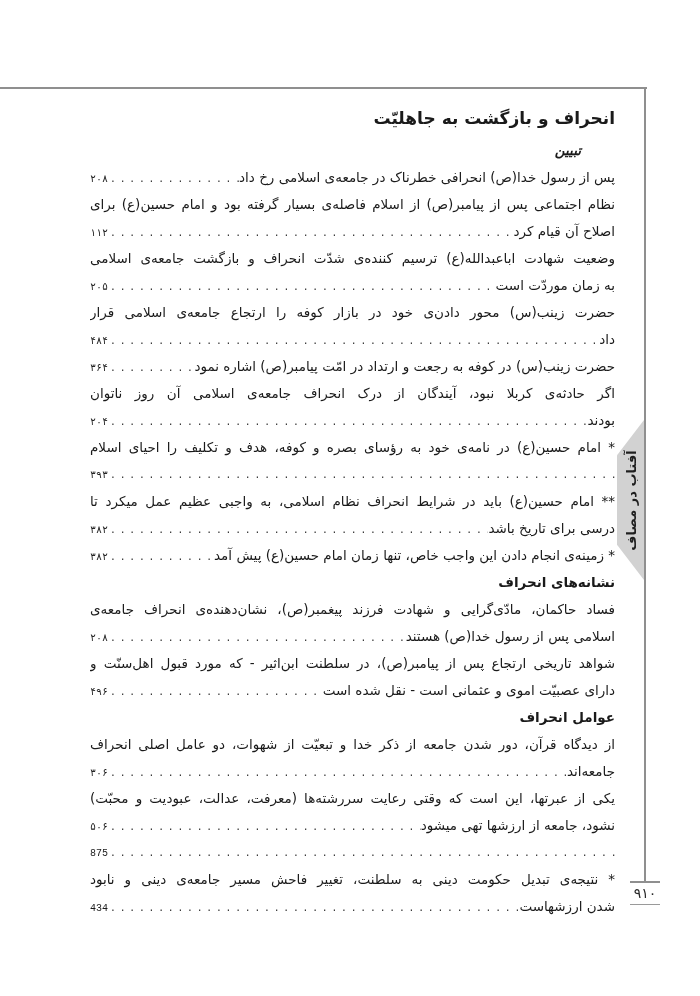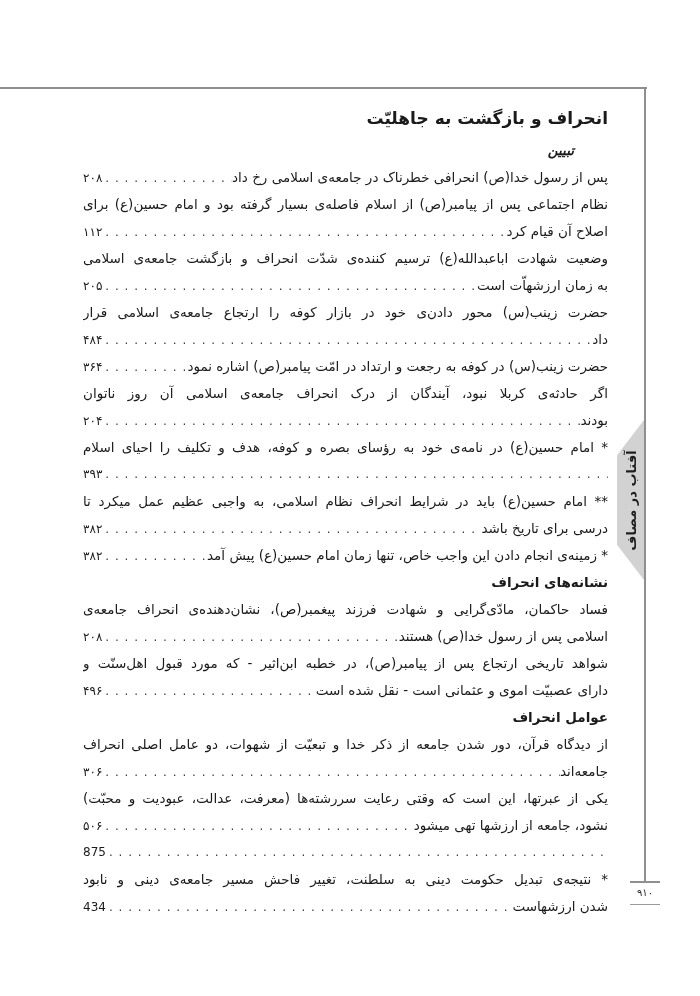--- a/index.html
+++ b/index.html
@@ -10,40 +10,40 @@
   }
   
   .rule-top   { position:absolute; top:87px; left:0;  width:647px; height:2px; background:#8f8f8f; }
   .rule-right { position:absolute; top:87px; left:644px; width:2px; height:795px; background:#8f8f8f; }
 
   
   .folio-rule-a { position:absolute; top:881px; left:630px; width:30px; height:2px; background:#8f8f8f; }
   .folio-rule-b { position:absolute; top:904px; left:630px; width:30px; height:1px; background:#9a9a9a; }
   .folio-num {
     position:absolute; top:883px; left:624px; width:42px; height:20px;
-    line-height:20px; text-align:center; font-size:10px; color:#2a2a2a;
+    line-height:20px; text-align:center; font-size:14px; color:#2a2a2a;
   }
 
   
   .tab {
     position:absolute; left:617px; top:420px; width:27px; height:160px;
     background:#d2d2d2;
     -webkit-clip-path:polygon(100% 0, 100% 100%, 0 78%, 0 22%);
     clip-path:polygon(100% 0, 100% 100%, 0 78%, 0 22%);
   }
   .tab-label {
     position:absolute; width:160px; height:27px; left:-66.5px; top:66.5px;
     transform:rotate(-90deg);
     text-align:center; line-height:27px; font-size:13px; font-weight:bold;
     color:#1f1f1f; direction:rtl; white-space:nowrap;
   }
 
   
   .content {
-    position:absolute; top:103px; right:92px; width:525px;
+    position:absolute; top:103px; right:85px; width:525px;
     direction:rtl; font-size:13.5px; color:#1a1a1a;
   }
   .main-title {
     height:34px; line-height:30px; font-size:17px; font-weight:bold;
     text-align:right; white-space:nowrap; overflow:hidden;
   }
   .heading {
     height:27px; line-height:27px; font-weight:bold; text-align:right;
     white-space:nowrap; overflow:hidden;
   }
@@ -58,21 +58,21 @@
   .ltext { flex:0 0 auto; white-space:nowrap; }
   .dots {
     flex:1 1 auto; min-width:6px; overflow:hidden; white-space:nowrap;
     direction:ltr; text-align:left; color:#3a3a3a; font-size:12px;
     padding:0 4px 0 3px;
   }
   .dots::after {
     content:". . . . . . . . . . . . . . . . . . . . . . . . . . . . . . . . . . . . . . . . . . . . . . . . . . . . . . . . . . . . . . . . . . . . . . . . . . . . . . . . . . . . . . . . . . . . . . . . . . . . . . . . . . . . . . . . . . . . . . . . . . . . . . . .";
     letter-spacing:1px;
   }
-  .pnum { flex:0 0 auto; white-space:nowrap; font-size:12px; }
+  .pnum { flex:0 0 auto; white-space:nowrap; font-size:10px;font-family:Liberation Mono, monospace; }
 </style>
 </head>
 <body>
 
 <div class="page">
 
   <div class="rule-top"></div>
   <div class="rule-right"></div>
 
   <div class="tab">
@@ -93,21 +93,21 @@
           <span class="pnum">۲۰۸</span>
         </div>
         <div class="fline">نظام اجتماعی پس از پیامبر(ص) از اسلام فاصله‌ی بسیار گرفته بود و امام حسین(ع) برای</div>
         <div class="lline">
           <span class="ltext">اصلاح آن قیام کرد</span>
           <span class="dots"></span>
           <span class="pnum">۱۱۲</span>
         </div>
         <div class="fline">وضعیت شهادت اباعبدالله(ع) ترسیم کننده‌ی شدّت انحراف و بازگشت جامعه‌ی اسلامی</div>
         <div class="lline">
-          <span class="ltext">به زمان ارزشهاّت است</span>
+          <span class="ltext">به زمان موردّت است</span>
           <span class="dots"></span>
           <span class="pnum">۲۰۵</span>
         </div>
         <div class="fline">حضرت زینب(س) محور دادن‌ی خود در بازار کوفه را ارتجاع جامعه‌ی اسلامی قرار</div>
         <div class="lline">
           <span class="ltext">داد</span>
           <span class="dots"></span>
           <span class="pnum">۴۸۴</span>
         </div>
         <div class="lline">
@@ -137,21 +137,21 @@
           <span class="dots"></span>
           <span class="pnum">۳۸۲</span>
         </div>
         <div class="heading">نشانه‌های انحراف</div>
         <div class="fline">فساد حاکمان، مادّی‌گرایی و شهادت فرزند پیغمبر(ص)، نشان‌دهنده‌ی انحراف جامعه‌ی</div>
         <div class="lline">
           <span class="ltext">اسلامی پس از رسول خدا(ص) هستند</span>
           <span class="dots"></span>
           <span class="pnum">۲۰۸</span>
         </div>
-        <div class="fline">شواهد تاریخی ارتجاع پس از پیامبر(ص)، در خطبه ابن‌اثیر - که مورد قبول اهل‌سنّت و</div>
+        <div class="fline">شواهد تاریخی ارتجاع پس از پیامبر(ص)، در سلطنت ابن‌اثیر - که مورد قبول اهل‌سنّت و</div>
         <div class="lline">
           <span class="ltext">دارای عصبیّت اموی و عثمانی است - نقل شده است</span>
           <span class="dots"></span>
           <span class="pnum">۴۹۶</span>
         </div>
         <div class="heading">عوامل انحراف</div>
         <div class="fline">از دیدگاه قرآن، دور شدن جامعه از ذکر خدا و تبعیّت از شهوات، دو عامل اصلی انحراف</div>
         <div class="lline">
           <span class="ltext">جامعه‌اند</span>
           <span class="dots"></span>

